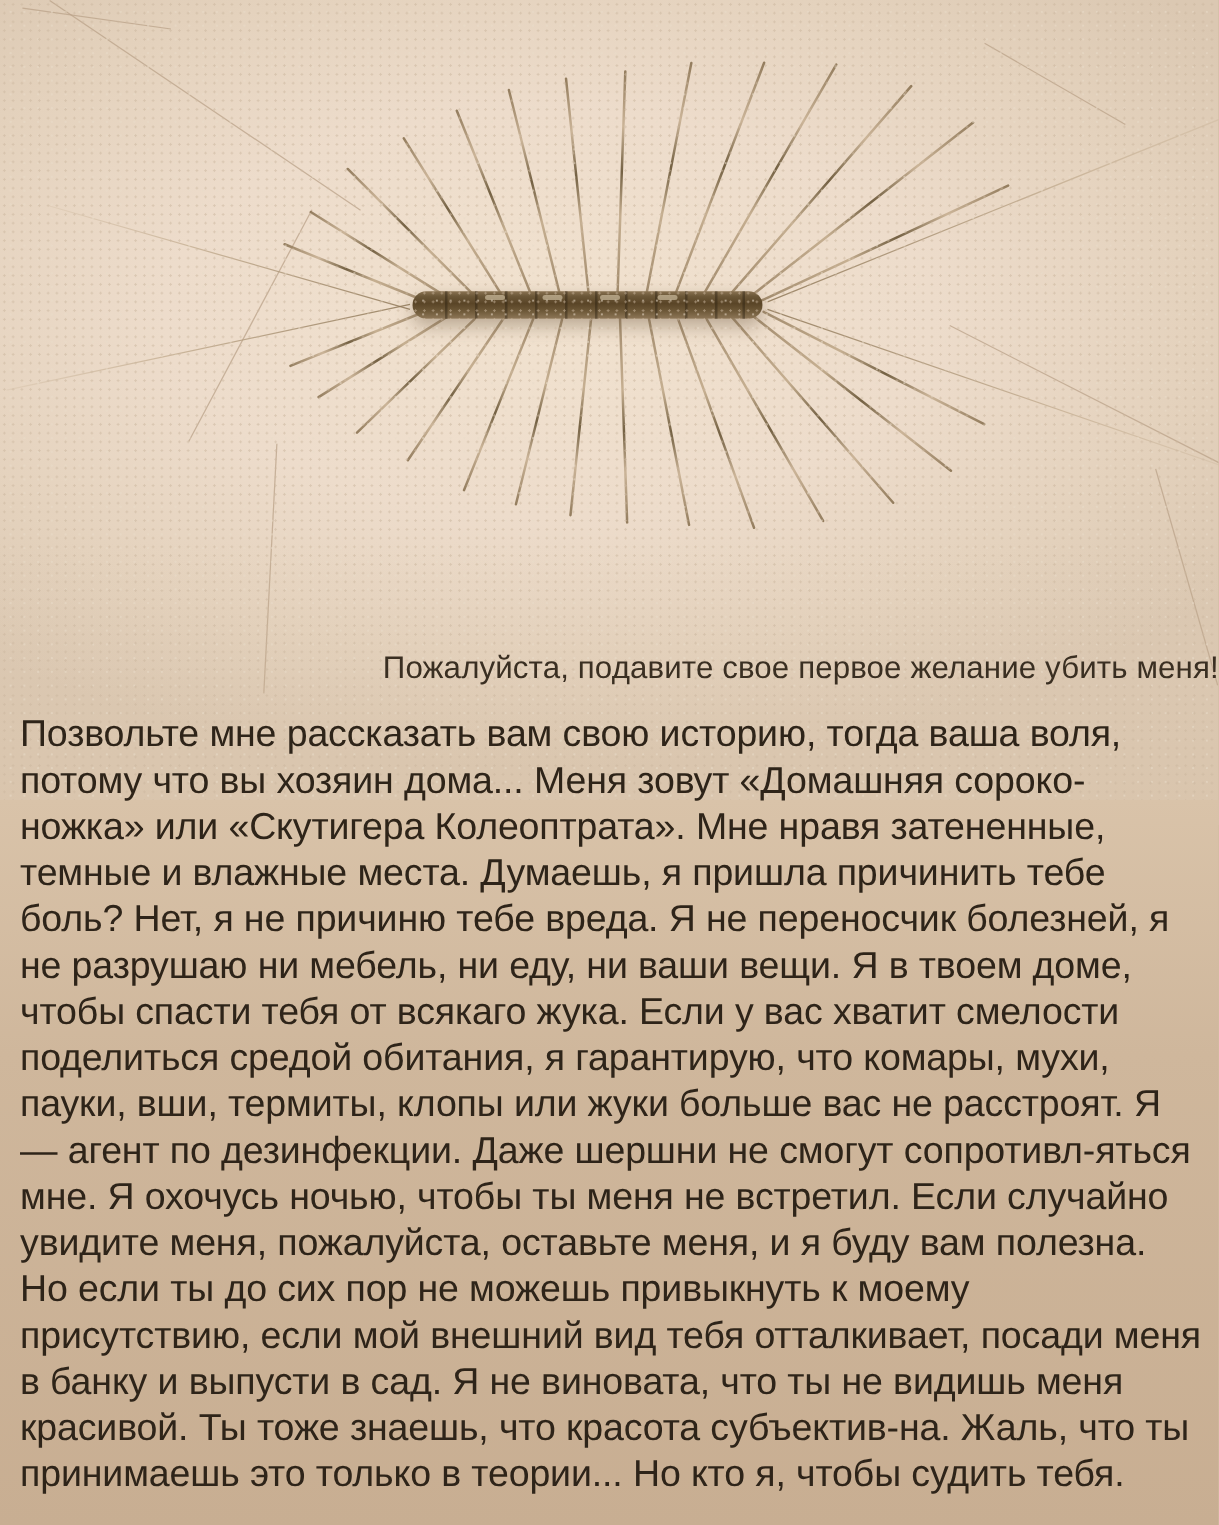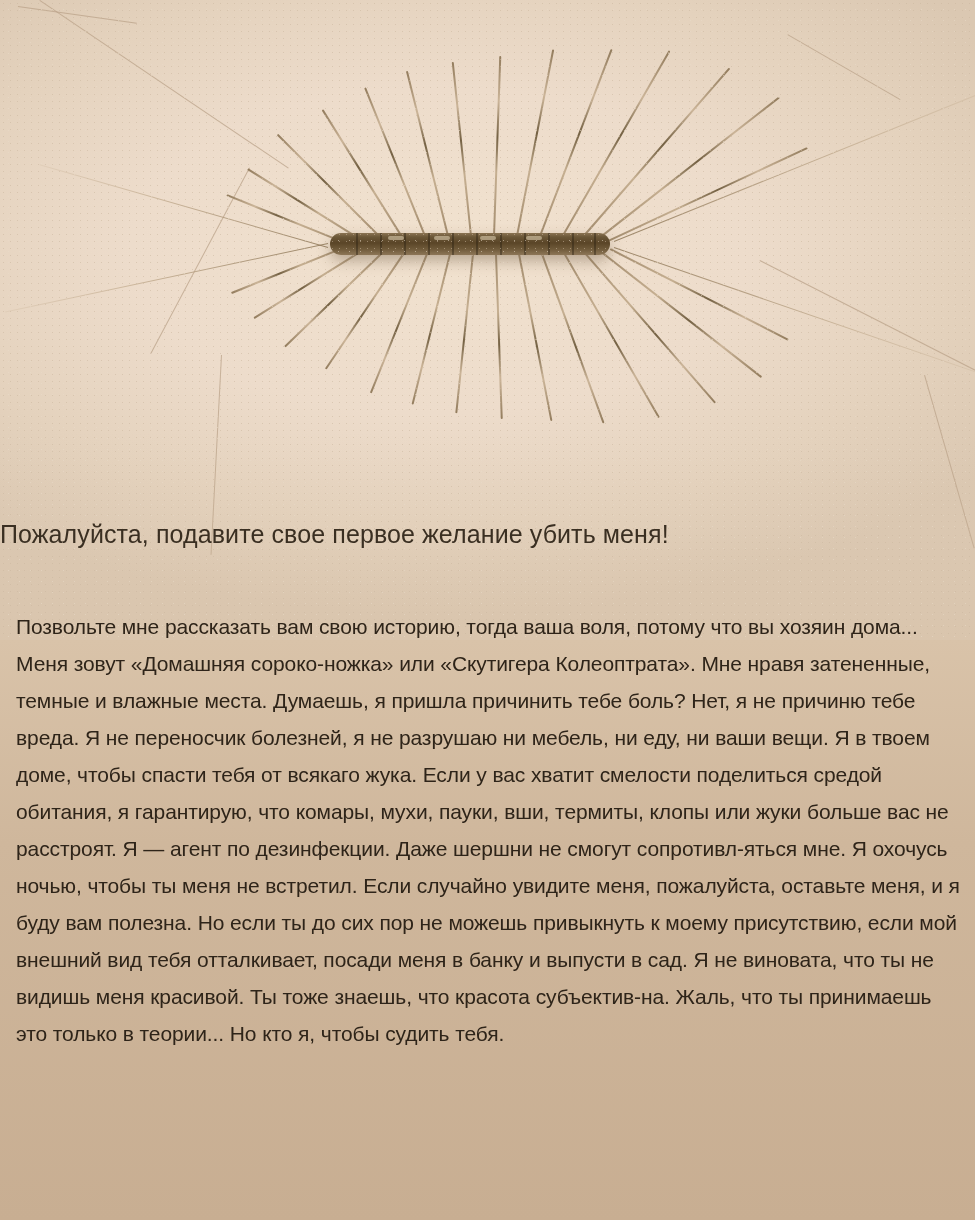--- a/index.html
+++ b/index.html
@@ -105,30 +105,30 @@
   .textpanel {
     position: absolute;
     left: 0; top: 640px;
     width: 975px; height: 580px;
     background: linear-gradient(to bottom, #d9c3a9 0%, #cfb79c 35%, #c8ae92 100%);
   }
   .headline {
     position: absolute;
     left: 0; top: 520px;
     width: 975px;
-    text-align: left;
+    text-align: right;
     font-size: 25px;
     color: #3a2f22;
     letter-spacing: .1px;
   }
   .body-text {
     position: absolute;
-    left: 16px; top: 608px;
+    left: 16px; top: 569px;
     width: 945px;
-    font-size: 21px;
+    font-size: 30px;
     line-height: 37px;
     color: #2e2419;
     letter-spacing: -.1px;
     white-space: pre-wrap;
   }
 </style>
 </head>
 <body>
 
 <div class="page">

